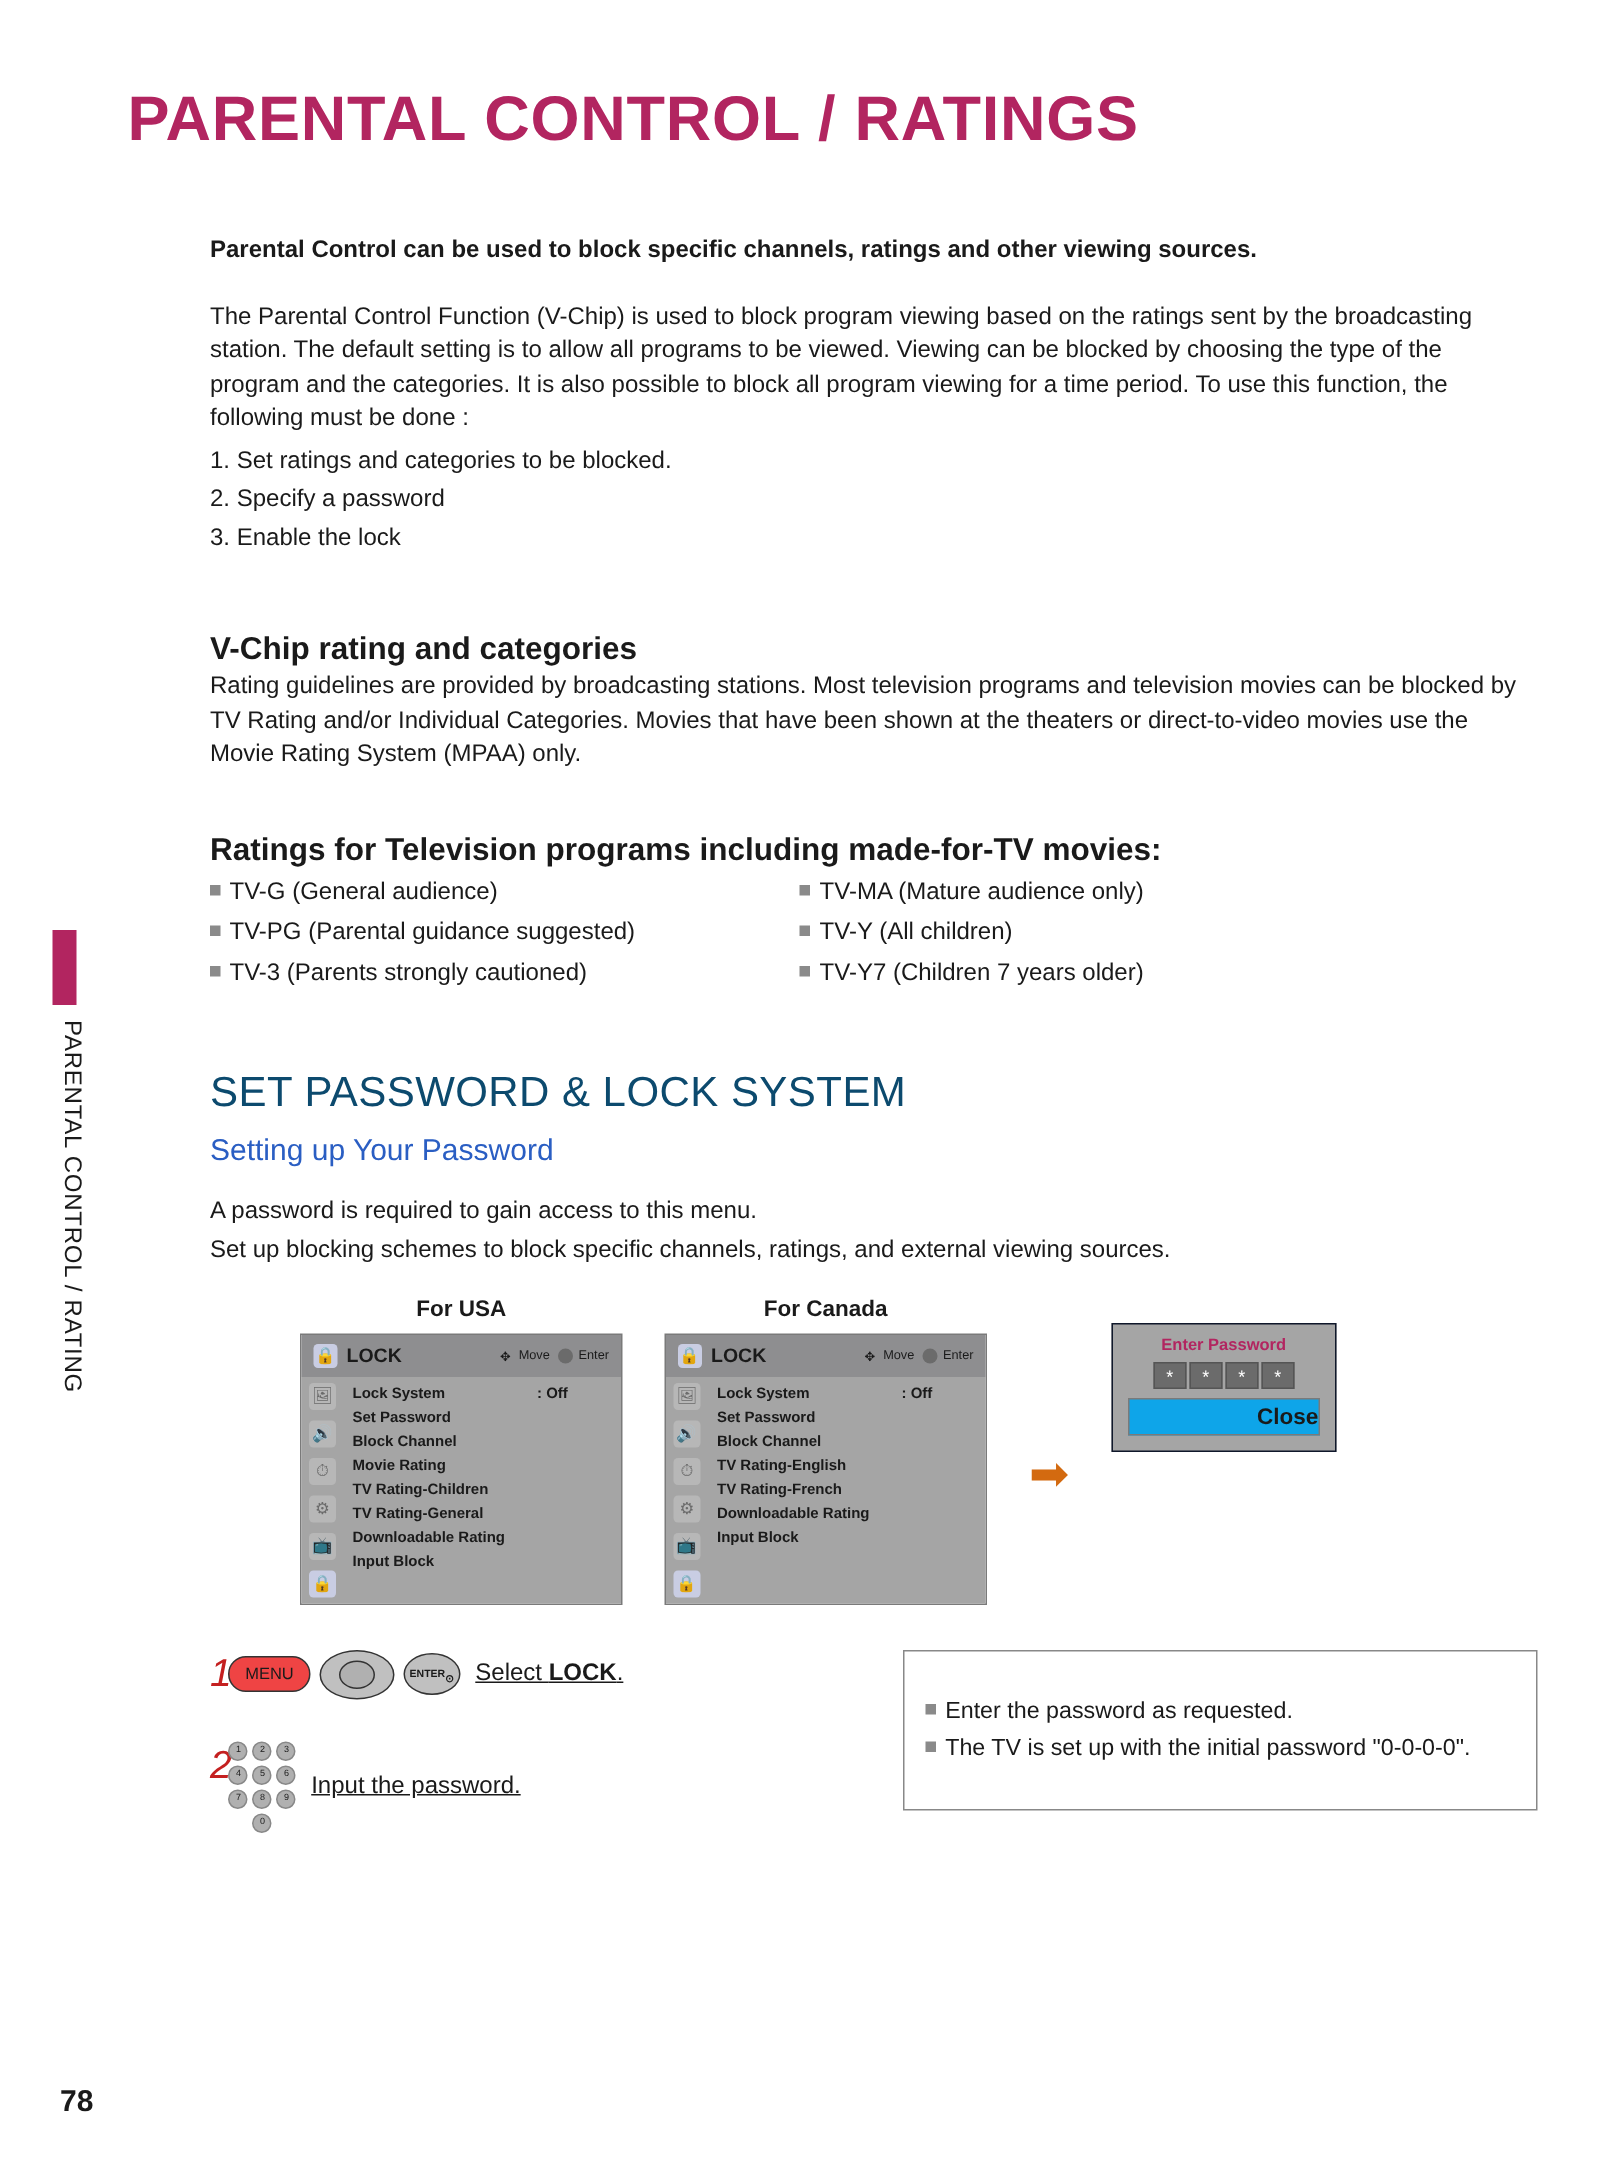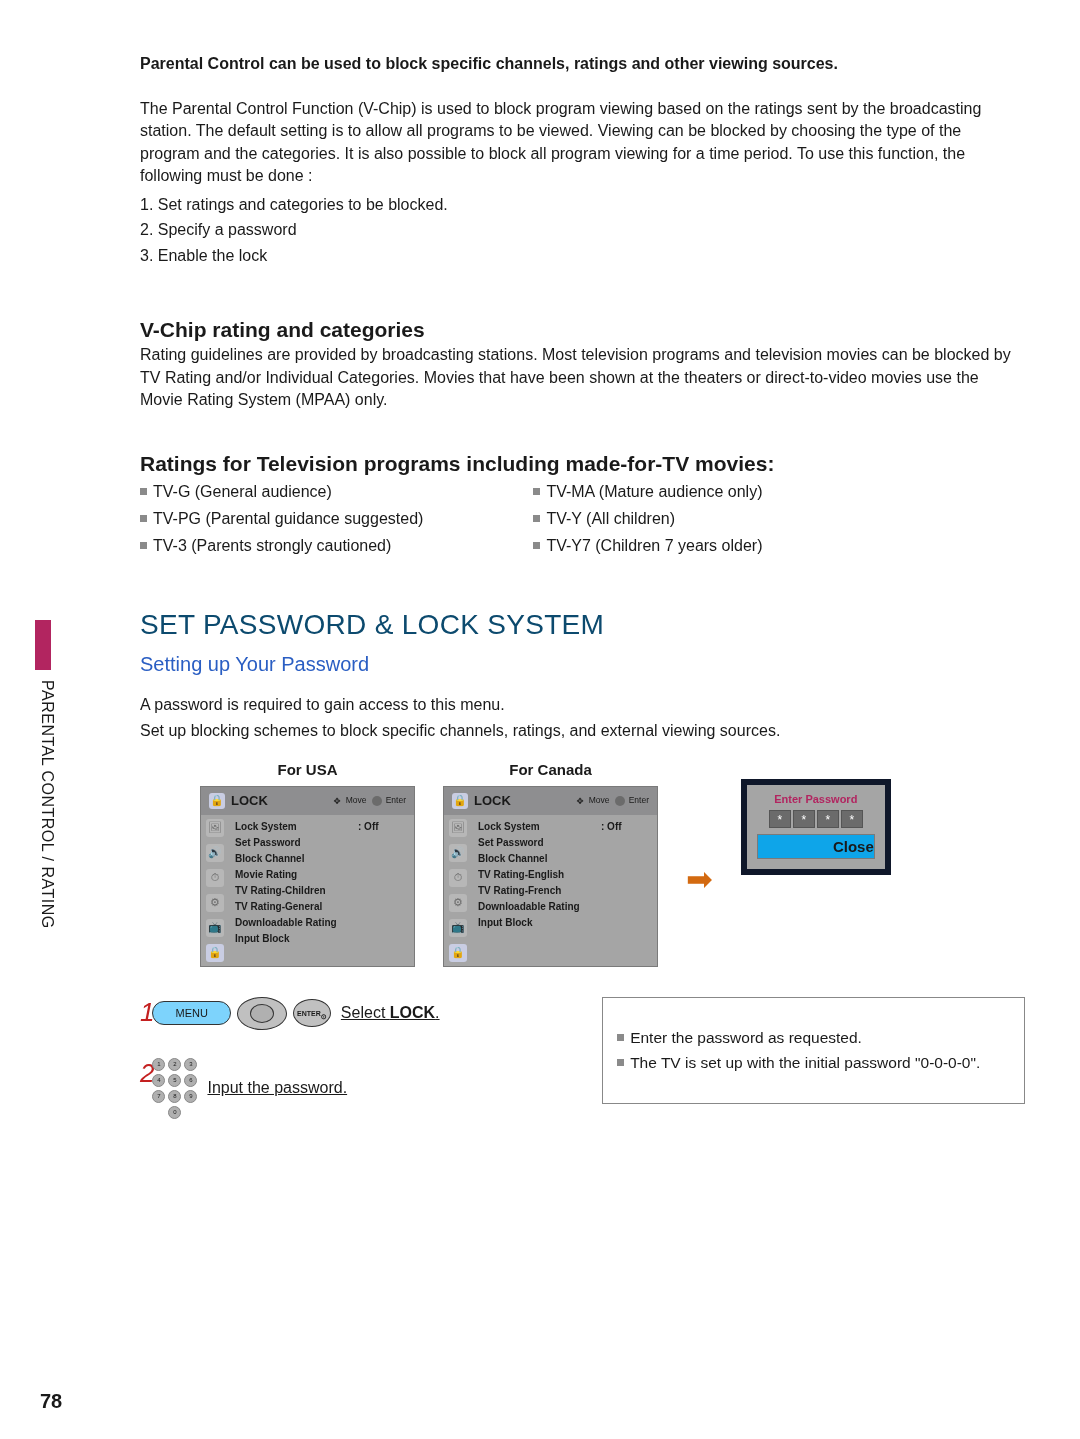--- a/index.html
+++ b/index.html
@@ -174,21 +174,21 @@
   }
   .osd-item .lab { flex: 1; }
   .osd-item .val { width: 50px; }
   .arrow {
     color: #d36a10;
     font-size: 32px;
     align-self: center;
     margin-top: 30px;
   }
   .pw-box {
-    border: 6px solid #0f172a;
+    border: 1px solid #0f172a;
     background: #a5a5a5;
     padding: 8px 10px 10px 10px;
     font-family: Arial, sans-serif;
     font-size: 11px;
     width: 150px;
     align-self: flex-start;
     margin-top: 18px;
   }
   .pw-title {
     color: #b22560;
@@ -238,22 +238,22 @@
     color: #c42020;
     font-size: 26px;
     font-style: italic;
     font-weight: 500;
     margin-right: -8px;
     align-self: flex-start;
   }
   .remote-btn {
     border: 1.5px solid #333;
     border-radius: 14px;
-    background: #7dd3fc;
-    padding: 2px 22px;
+    background: #ef4444;
+    padding: 2px 10px;
     font-size: 11px;
     font-weight: 500;
     height: 24px;
     display: flex;
     align-items: center;
   }
   .remote-dpad {
     width: 50px;
     height: 33px;
     border: 1.5px solid #333;
@@ -317,20 +317,21 @@
 </style>
 </head>
 <body>
 
 <div class="side-tab"></div>
 <div class="side-label">PARENTAL CONTROL / RATING</div>
 <div class="page-number">78</div>
 
 <div class="page">
 
+  <h1 class="main-title">PARENTAL CONTROL / RATINGS</h1>
 
   <div class="intro-bold">Parental Control can be used to block specific channels, ratings and other viewing sources.</div>
 
   <div class="body-text">The Parental Control Function (V-Chip) is used to block program viewing based on the ratings sent by the broadcasting station. The default setting is to allow all programs to be viewed. Viewing can be blocked by choosing the type of the program and the categories. It is also possible to block all program viewing for a time period. To use this function, the following must be done :</div>
   <div class="step-list">
     <div>1. Set ratings and categories to be blocked.</div>
     <div>2. Specify a password</div>
     <div>3. Enable the lock</div>
   </div>
 

